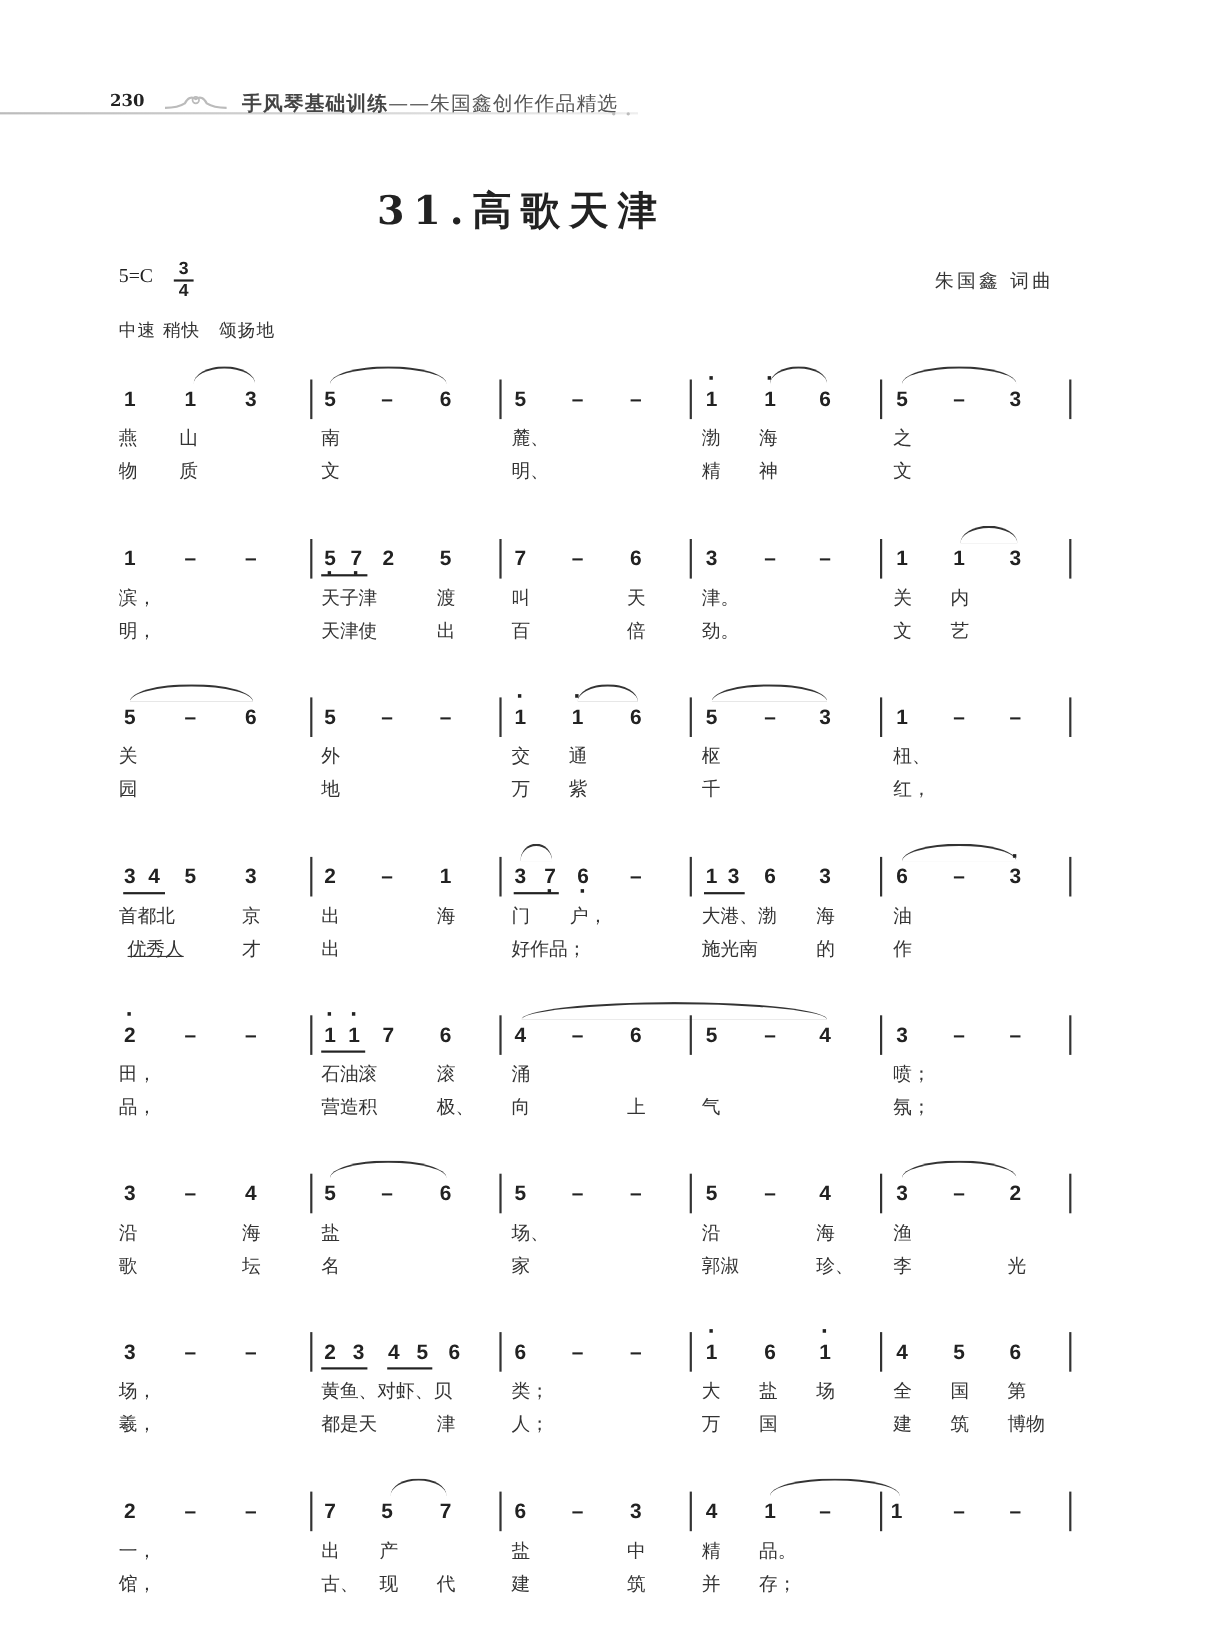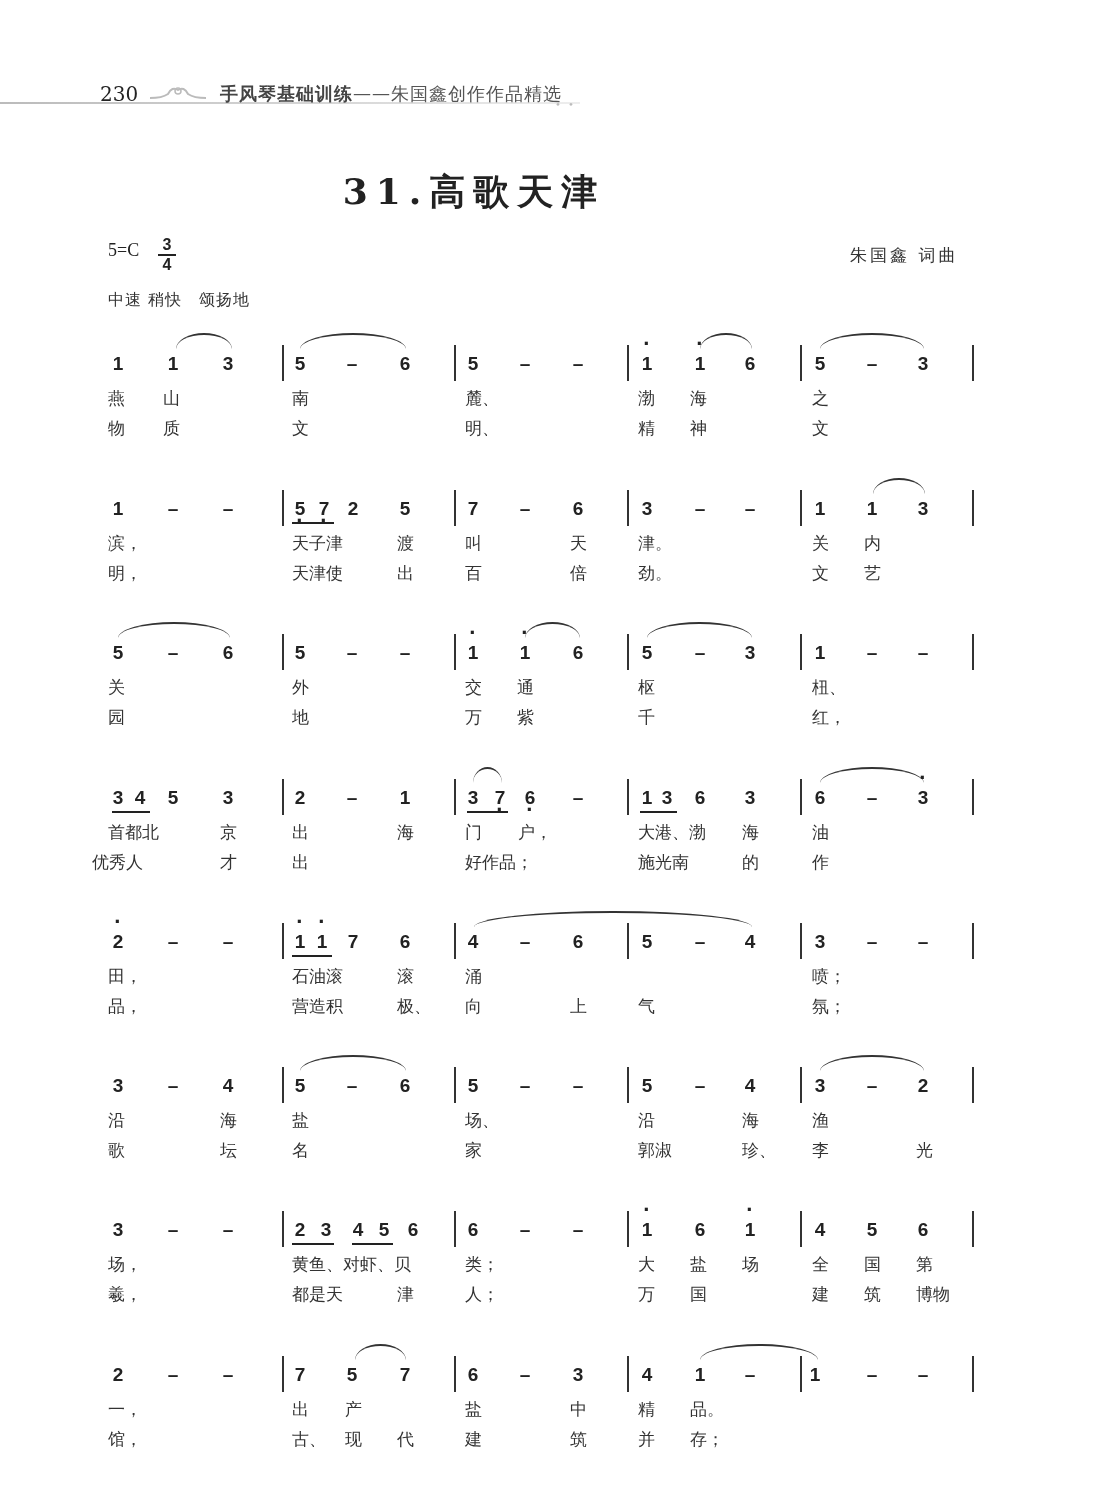--- a/index.html
+++ b/index.html
@@ -1,21 +1,21 @@
 <!DOCTYPE html>
 <html><head>
 <meta charset="utf-8">
 <style>
   html, body { margin:0; padding:0; background:#ffffff; }
   body { width:1100px; height:1494px; position:relative; overflow:hidden;
          font-family:"DejaVu Serif", serif; color:#222; }
   .header { position:absolute; left:0; top:70px; width:600px; height:50px; }
   .header-line { position:absolute; left:0; top:102px; width:580px; height:2px;
          background:linear-gradient(to right,#bbb,#ddd 70%,#eee); }
-  .page-num { position:absolute; left:100px; top:82px; font-size:20px; font-weight:normal;
+  .page-num { position:absolute; left:100px; top:82px; font-size:15px; font-weight:bold;
          font-family:"DejaVu Serif", serif; color:#222; }
   .ornament { position:absolute; left:148px; top:82px; width:60px; height:20px; }
   .header-title { position:absolute; left:220px; top:82px; font-size:18px; color:#555; letter-spacing:1px; }
   .header-title b { font-weight:bold; color:#444; }
   .dots { position:absolute; left:555px; top:99px; font-size:10px; color:#bbb; letter-spacing:2px; }
   .title { position:absolute; left:0; width:948px; top:168px; text-align:center; font-size:36px;
          font-weight:bold; letter-spacing:8px; color:#222; }
   .key { position:absolute; left:108px; top:240px; font-size:18px; font-family:"Liberation Serif", serif; color:#222; }
   .frac { position:absolute; left:158px; top:237px; width:18px; text-align:center;
           font-family:"Liberation Sans", sans-serif; font-weight:bold; font-size:16px; line-height:16px; }
@@ -207,21 +207,21 @@
       <div class="ul" style="left: 640px; width: 37px;"></div>
       <div class="lyric l1" style="left: 108px;">首都北</div>
       <div class="lyric l1" style="left: 220px;">京</div>
       <div class="lyric l1" style="left: 292px;">出</div>
       <div class="lyric l1" style="left: 397px;">海</div>
       <div class="lyric l1" style="left: 465px;">门</div>
       <div class="lyric l1" style="left: 518px;">户，</div>
       <div class="lyric l1" style="left: 638px;">大港、渤</div>
       <div class="lyric l1" style="left: 742px;">海</div>
       <div class="lyric l1" style="left: 812px;">油</div>
-      <div class="lyric l2" style="left: 92px;">优秀人</div>
+      <div class="lyric l2" style="left: 116px; text-decoration: underline;">优秀人</div>
       <div class="lyric l2" style="left: 220px;">才</div>
       <div class="lyric l2" style="left: 292px;">出</div>
       <div class="lyric l2" style="left: 465px;">好作品；</div>
       <div class="lyric l2" style="left: 638px;">施光南</div>
       <div class="lyric l2" style="left: 742px;">的</div>
       <div class="lyric l2" style="left: 812px;">作</div>
     </div>
     <div class="row" style="top: 923px;">
       <div class="barline" style="left: 282px;"></div>
       <div class="barline" style="left: 454px;"></div>

